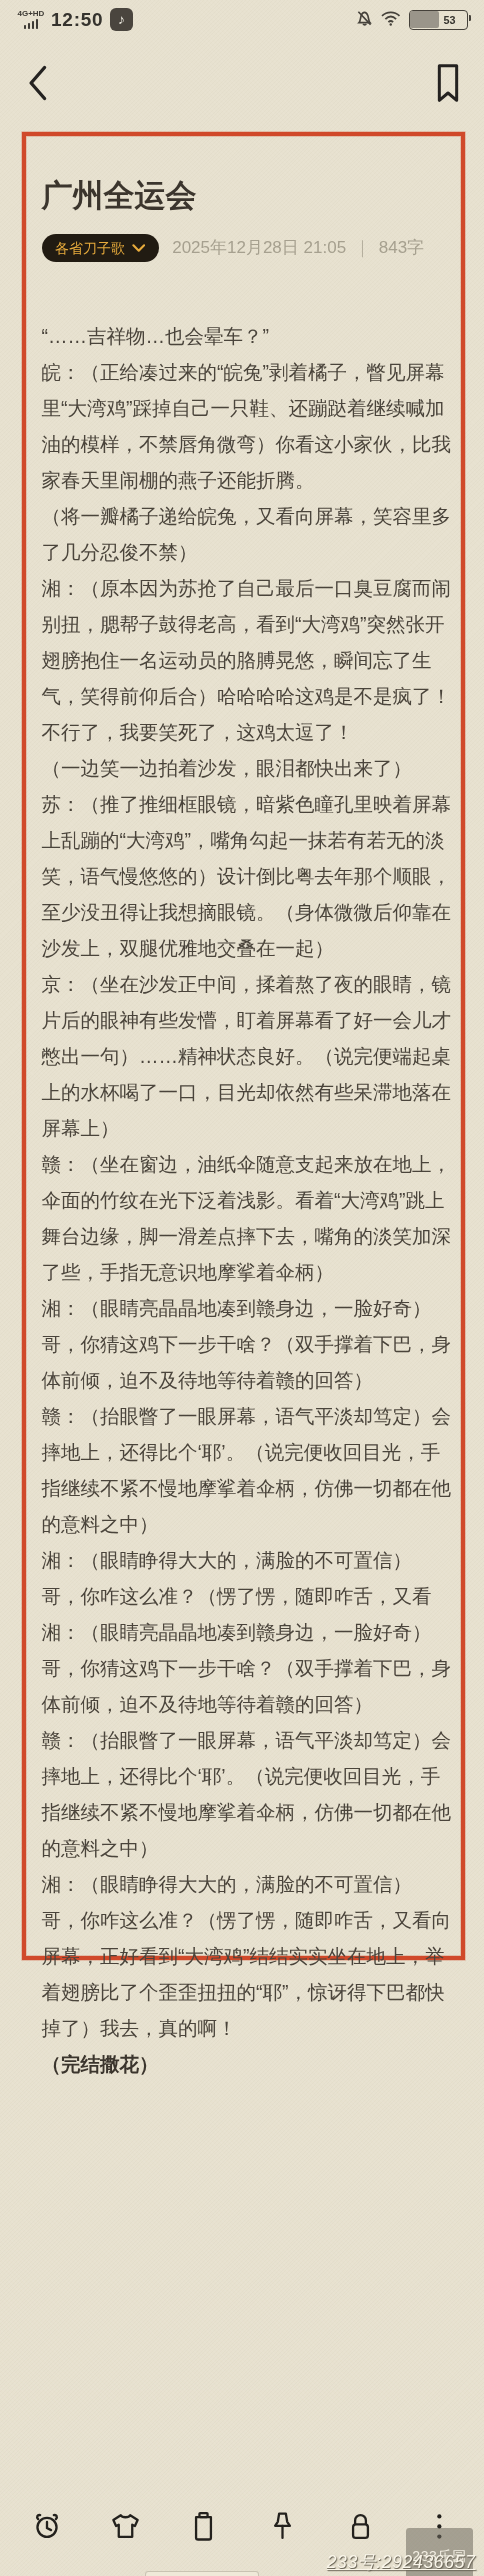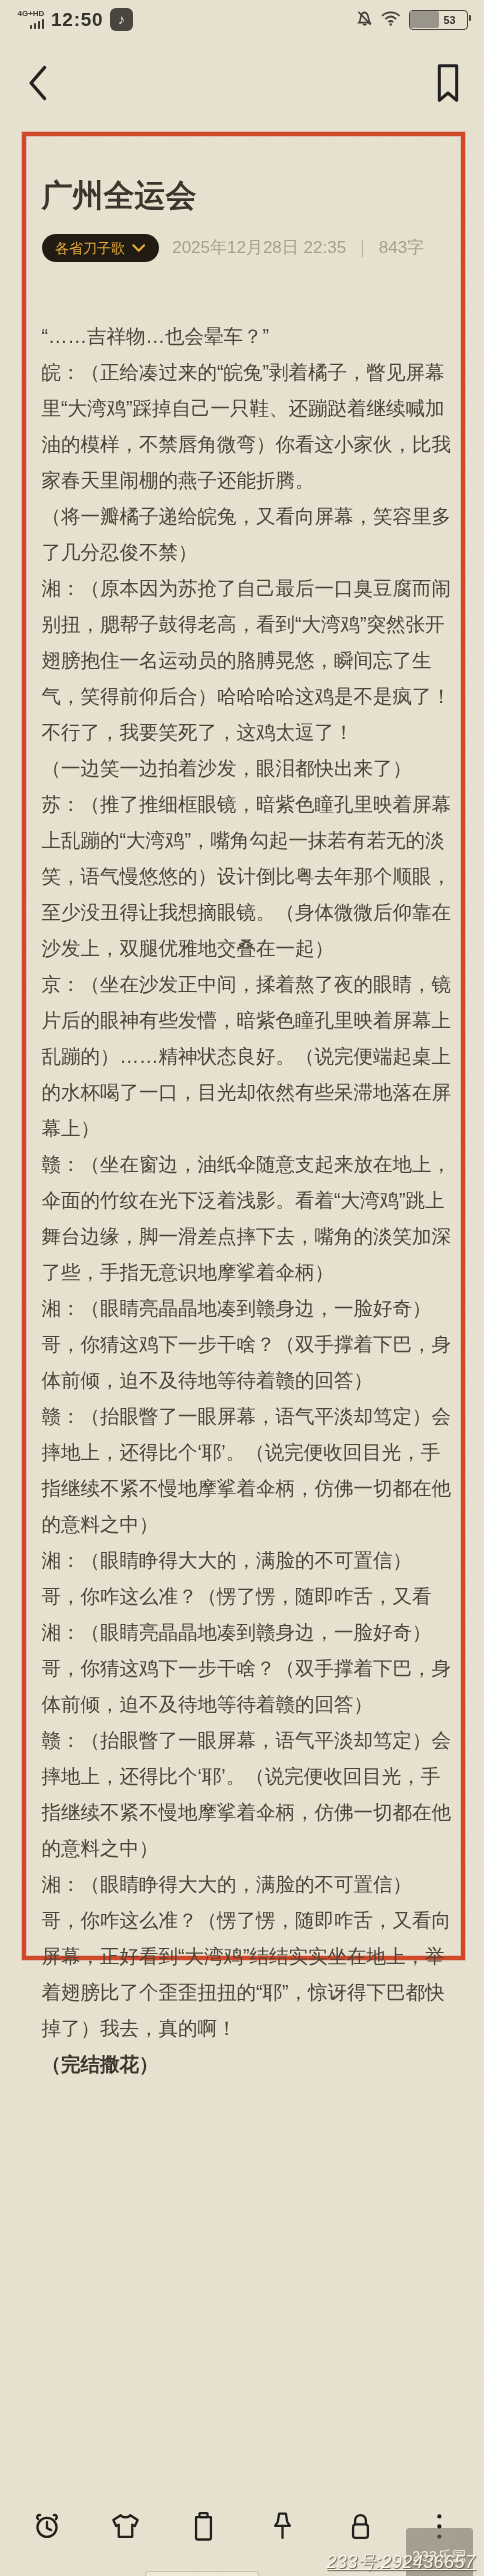--- a/index.html
+++ b/index.html
@@ -9,21 +9,21 @@
     background-image:
       repeating-linear-gradient(45deg, rgba(255,255,255,.04) 0 1.3px, rgba(0,0,0,0) 1.3px 3.4px),
       repeating-linear-gradient(-45deg, rgba(120,110,80,.03) 0 0.7px, rgba(0,0,0,0) 0.7px 2.7px);
     font-family:"Liberation Sans","DejaVu Sans",sans-serif;
     color:#49433a;
   }
   
   .statusbar{position:absolute;top:4px;left:0;width:100%;height:31px;
     display:flex;align-items:center;justify-content:space-between;padding:0 17.5px;box-sizing:border-box;}
   .sb-left,.sb-right{display:flex;align-items:center;gap:6.7px;}
-  .signal{display:flex;flex-direction:column;align-items:flex-end;line-height:1;}
+  .signal{display:flex;flex-direction:column;align-items:center;line-height:1;}
   .signal .net{font-size:8px;font-weight:bold;color:#3d3a34;letter-spacing:0;}
   .bars{display:flex;align-items:flex-end;gap:1.3px;margin-top:1.3px;}
   .bars i{display:block;width:2.7px;background:#3d3a34;border-radius:0.7px;}
   .time{font-size:19px;color:#35332e;font-weight:bold;letter-spacing:0.7px;}
   .appicon{width:23px;height:23px;border-radius:6px;background:#4a453e;color:#efece2;
     display:flex;align-items:center;justify-content:center;font-size:13.5px;font-weight:bold;}
   .batt{position:relative;width:34px;height:18px;border:1.7px solid #45413a;border-radius:4px;
     display:flex;align-items:center;justify-content:center;padding-left:23px;}
   .batt:after{content:"";position:absolute;right:-4px;top:4.7px;width:2px;height:6px;background:#45413a;border-radius:0 1.3px 1.3px 0;}
   .batt .fill{position:absolute;left:0.7px;top:0.7px;bottom:0.7px;width:50%;background:#9a958a;border-radius:2px;}
@@ -120,35 +120,35 @@
     <h1 class="title">广州全运会</h1>
 
     <div class="meta">
       <button class="tagpill">
         <span>各省刀子歌</span>
         <svg width="13.5" height="8.7" viewBox="0 0 20 13" fill="none" stroke="#e7ab3c" stroke-width="3.2" stroke-linecap="round" stroke-linejoin="round">
           <polyline points="2,2 10,10 18,2"></polyline>
         </svg>
       </button>
       <div class="dateline">
-        <span>2025年12月28日 22:35</span>
+        <span>2025年12月28日 21:05</span>
         <span class="sep">｜</span>
         <span>843字</span>
       </div>
     </div>
 
     <div class="body">
         <p class="para blank"></p>
         <p class="para">“……吉祥物…也会晕车？”</p>
         <p class="para">皖：（正给凑过来的“皖兔”剥着橘子，瞥见屏幕里“大湾鸡”踩掉自己一只鞋、还蹦跶着继续喊加油的模样，不禁唇角微弯）你看这小家伙，比我家春天里闹棚的燕子还能折腾。</p>
         <p class="para">（将一瓣橘子递给皖兔，又看向屏幕，笑容里多了几分忍俊不禁）</p>
         <p class="para">湘：（原本因为苏抢了自己最后一口臭豆腐而闹别扭，腮帮子鼓得老高，看到“大湾鸡”突然张开翅膀抱住一名运动员的胳膊晃悠，瞬间忘了生气，笑得前仰后合）哈哈哈哈这鸡是不是疯了！不行了，我要笑死了，这鸡太逗了！</p>
         <p class="para">（一边笑一边拍着沙发，眼泪都快出来了）</p>
         <p class="para">苏：（推了推细框眼镜，暗紫色瞳孔里映着屏幕上乱蹦的“大湾鸡”，嘴角勾起一抹若有若无的淡笑，语气慢悠悠的）设计倒比粤去年那个顺眼，至少没丑得让我想摘眼镜。（身体微微后仰靠在沙发上，双腿优雅地交叠在一起）</p>
-        <p class="para">京：（坐在沙发正中间，揉着熬了夜的眼睛，镜片后的眼神有些发懵，暗紫色瞳孔里映着屏幕上乱蹦的）……精神状态良好。（说完便端起桌上的水杯喝了一口，目光却依然有些呆滞地落在屏幕上）</p>
+        <p class="para">京：（坐在沙发正中间，揉着熬了夜的眼睛，镜片后的眼神有些发懵，盯着屏幕看了好一会儿才憋出一句）……精神状态良好。（说完便端起桌上的水杯喝了一口，目光却依然有些呆滞地落在屏幕上）</p>
         <p class="para">赣：（坐在窗边，油纸伞随意支起来放在地上，伞面的竹纹在光下泛着浅影。看着“大湾鸡”跳上舞台边缘，脚一滑差点摔下去，嘴角的淡笑加深了些，手指无意识地摩挲着伞柄）</p>
         <p class="para">湘：（眼睛亮晶晶地凑到赣身边，一脸好奇）哥，你猜这鸡下一步干啥？（双手撑着下巴，身体前倾，迫不及待地等待着赣的回答）</p>
         <p class="para">赣：（抬眼瞥了一眼屏幕，语气平淡却笃定）会摔地上，还得比个‘耶’。（说完便收回目光，手指继续不紧不慢地摩挲着伞柄，仿佛一切都在他的意料之中）</p>
         <p class="para">湘：（眼睛睁得大大的，满脸的不可置信）</p>
         <p class="para">哥，你咋这么准？（愣了愣，随即咋舌，又看</p>
         <p class="para">湘：（眼睛亮晶晶地凑到赣身边，一脸好奇）哥，你猜这鸡下一步干啥？（双手撑着下巴，身体前倾，迫不及待地等待着赣的回答）</p>
         <p class="para">赣：（抬眼瞥了一眼屏幕，语气平淡却笃定）会摔地上，还得比个‘耶’。（说完便收回目光，手指继续不紧不慢地摩挲着伞柄，仿佛一切都在他的意料之中）</p>
         <p class="para">湘：（眼睛睁得大大的，满脸的不可置信）</p>
         <p class="para">哥，你咋这么准？（愣了愣，随即咋舌，又看向屏幕，正好看到“大湾鸡”结结实实坐在地上，举着翅膀比了个歪歪扭扭的“耶”，惊讶得下巴都快掉了）我去，真的啊！</p>
         <p class="para bold">（完结撒花）</p>

